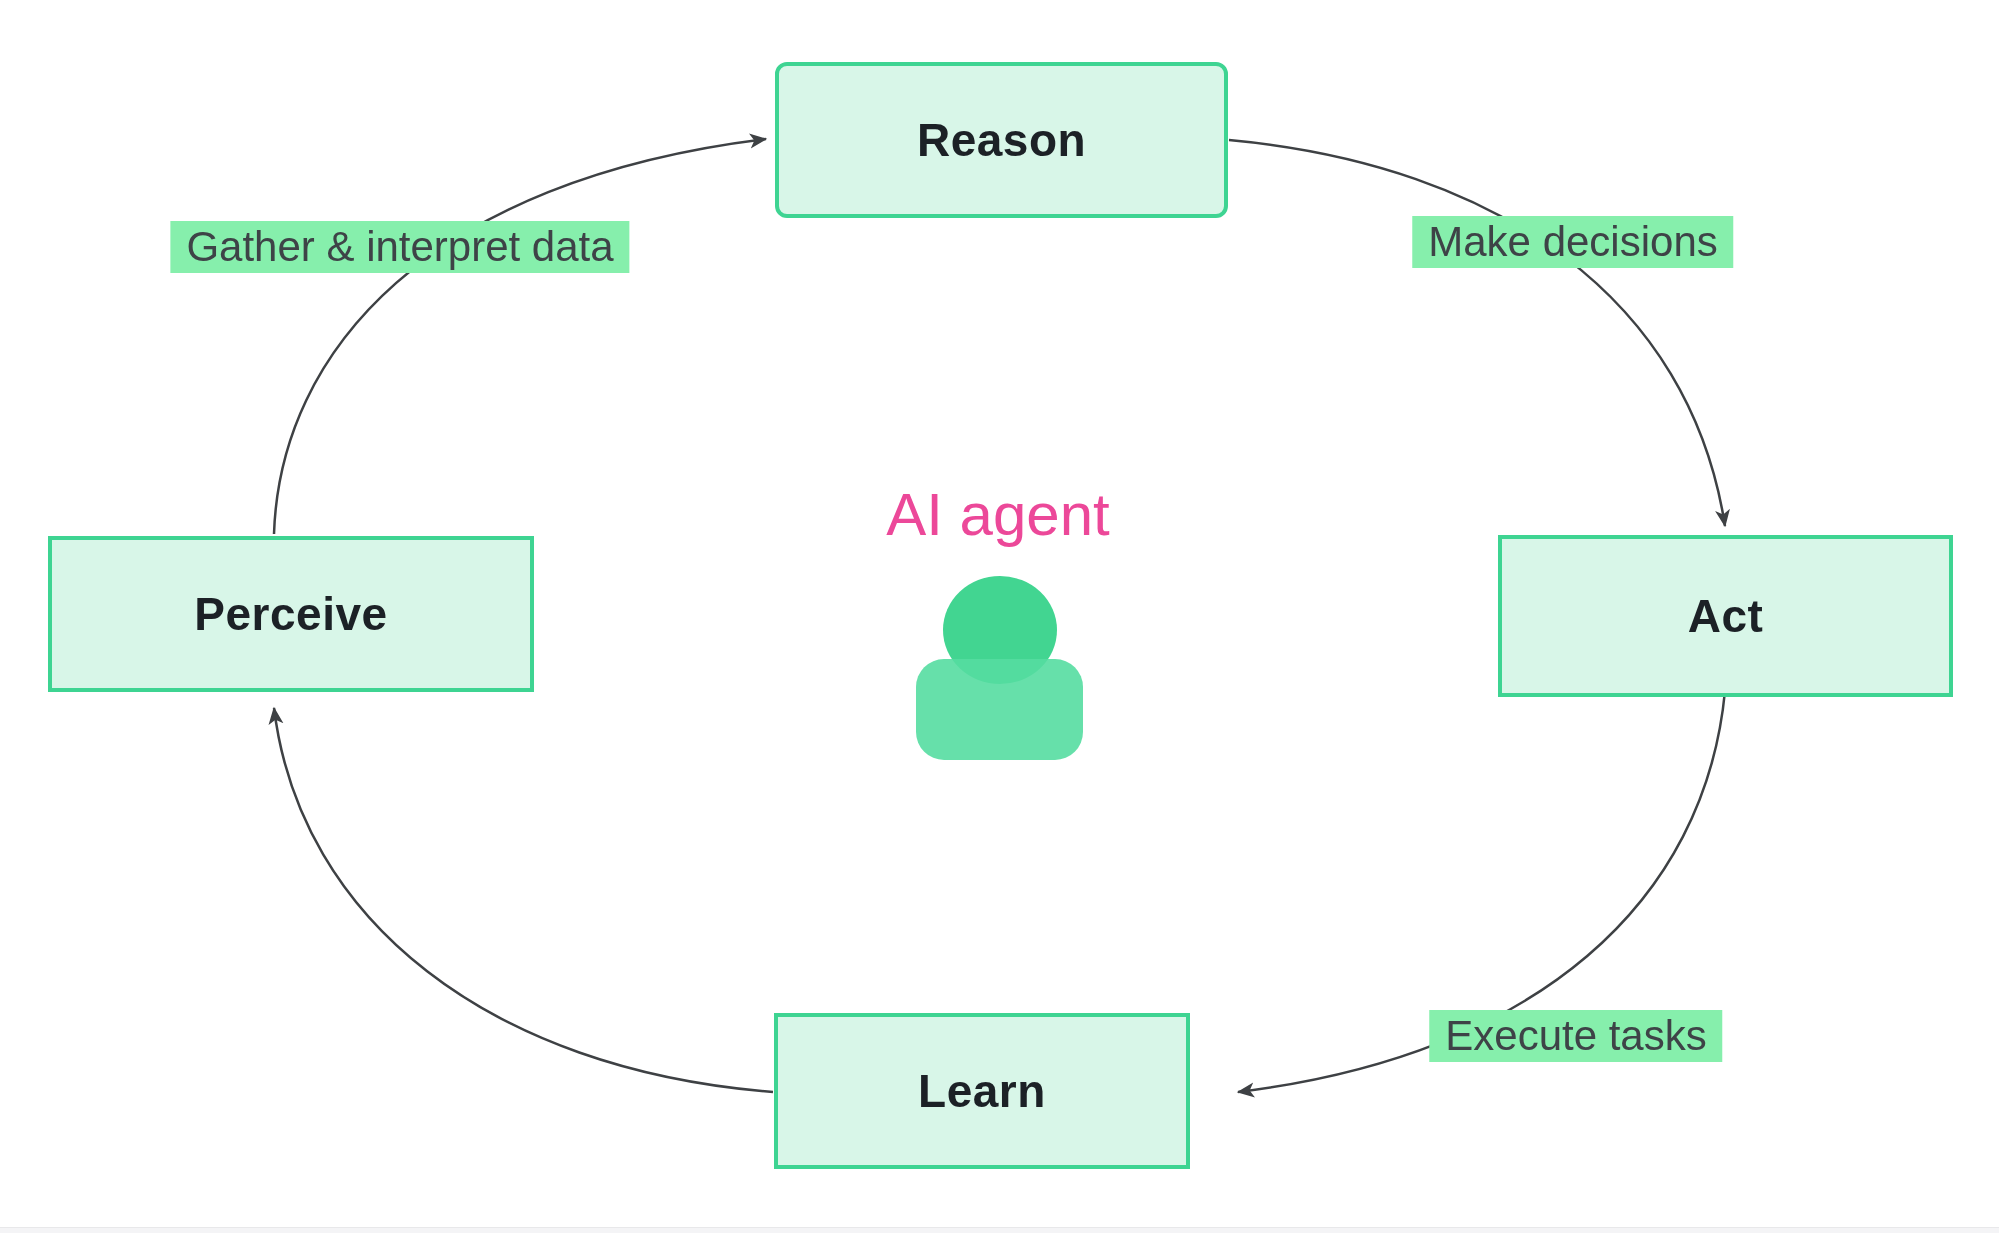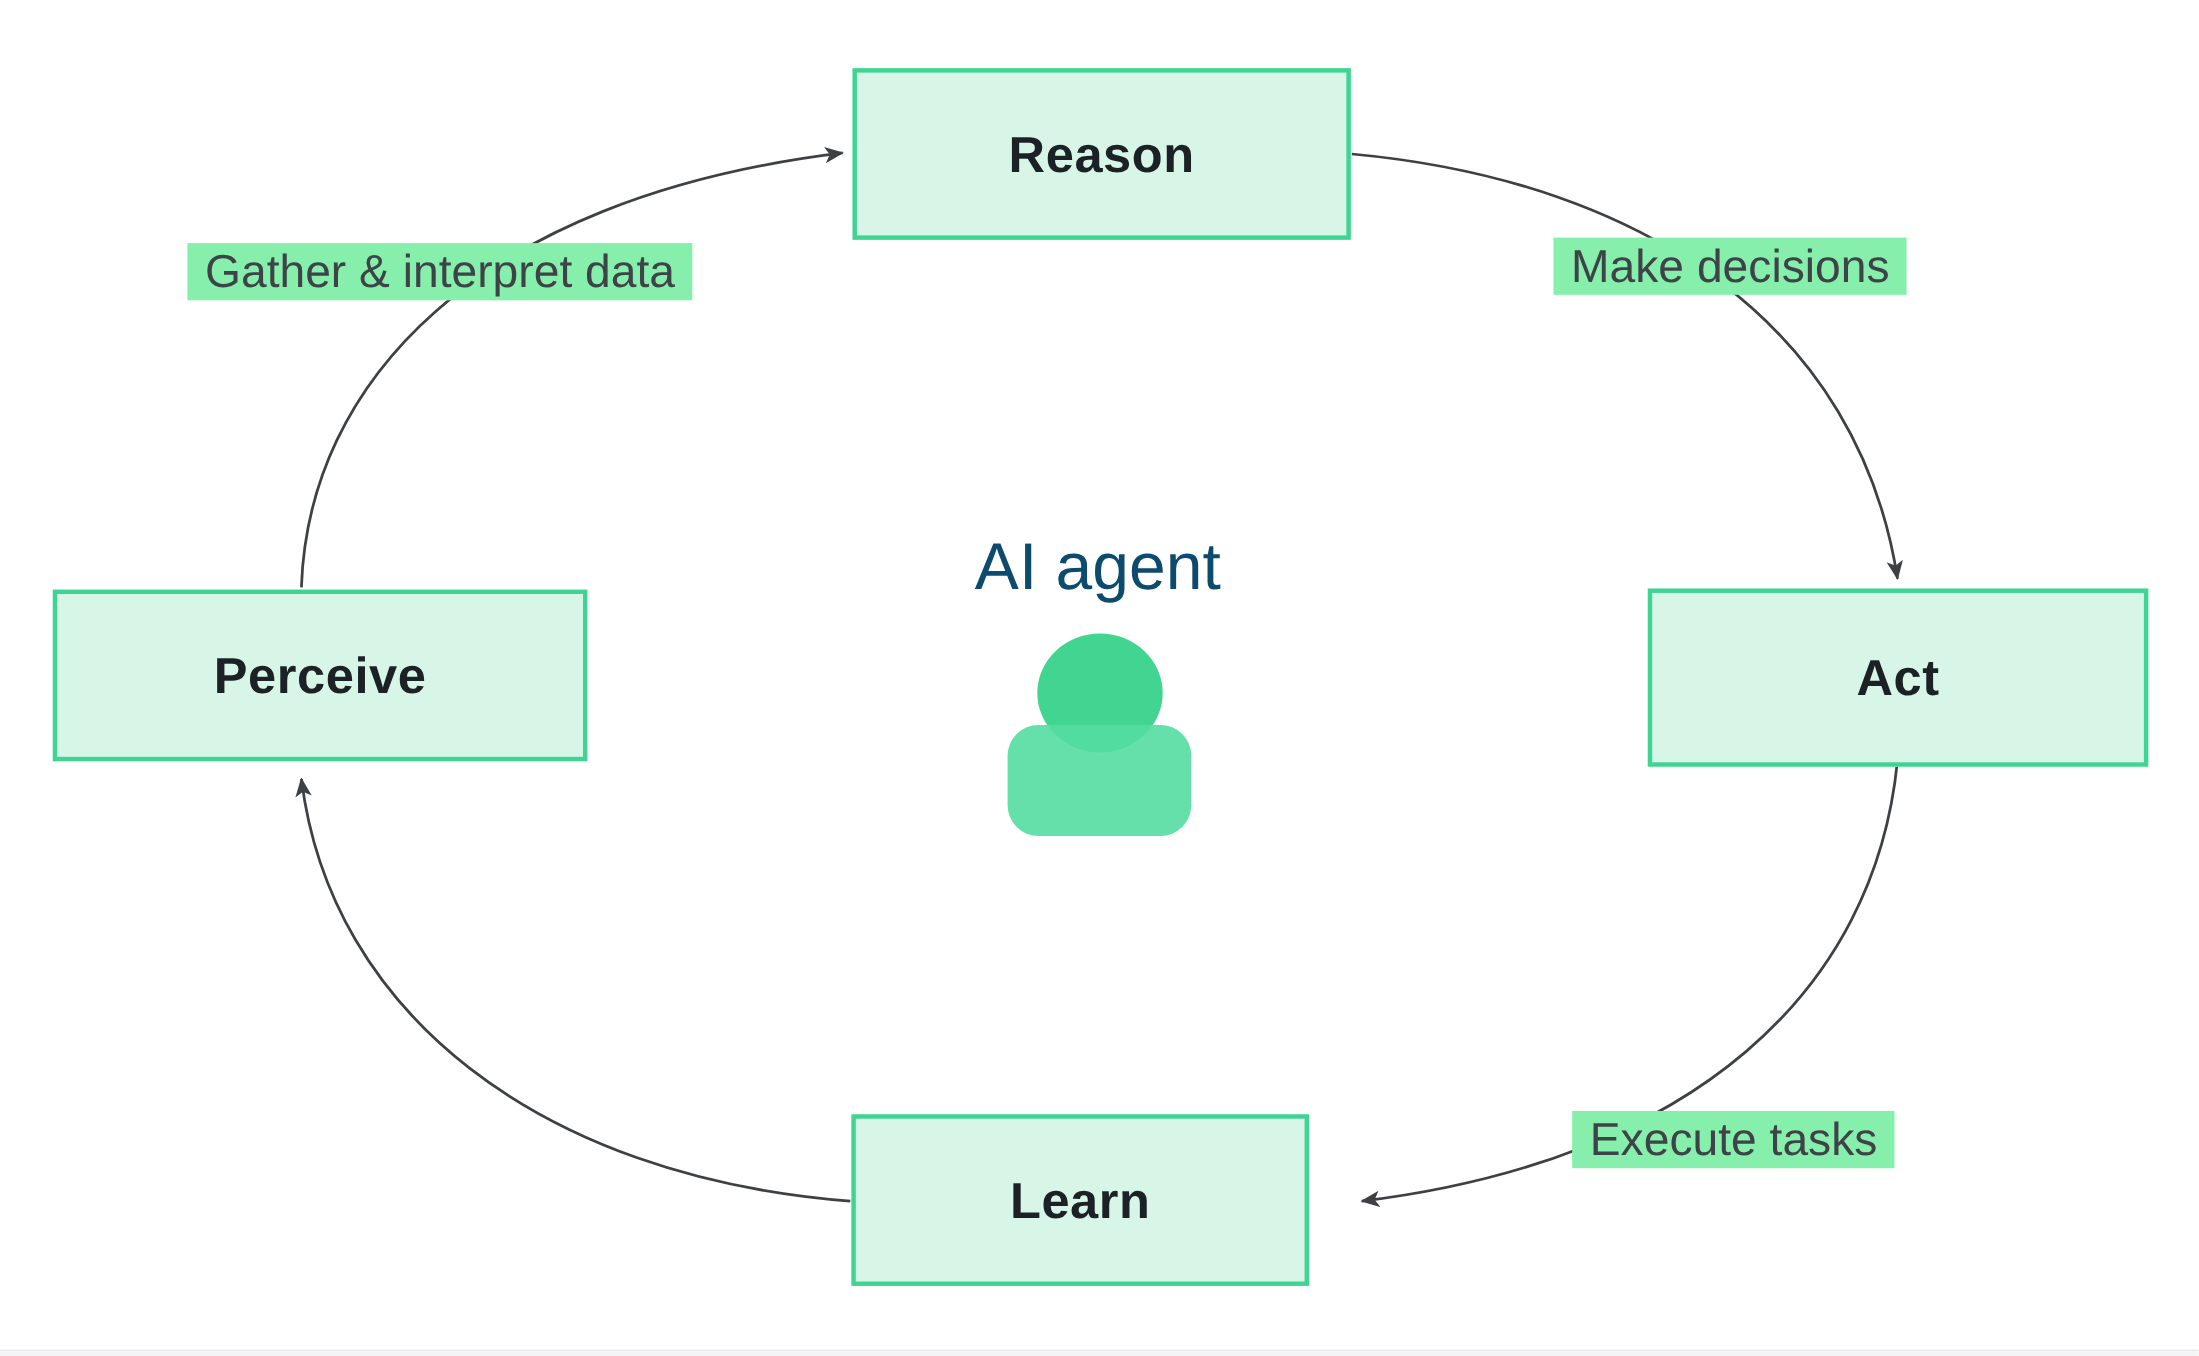--- a/index.html
+++ b/index.html
@@ -28,21 +28,21 @@
     border: 4px solid #3ed492;
     background: #d8f6e8;
     display: flex;
     align-items: center;
     justify-content: center;
     font-size: 46px;
     font-weight: bold;
     color: #1c2126;
     letter-spacing: 0.5px;
   }
-  .node-reason   { left: 775px;  top: 62px;   width: 453px; height: 156px; }
+  .node-reason   { left: 775px;  top: 62px;   width: 453px; height: 156px; border-radius: 12px; }
   .node-act      { left: 1498px; top: 535px;  width: 455px; height: 162px; }
   .node-learn    { left: 774px;  top: 1013px; width: 416px; height: 156px; }
   .node-perceive { left: 48px;   top: 536px;  width: 486px; height: 156px; }
 
   .edge-label {
     position: absolute;
     transform: translate(-50%, -50%);
     background: #86efac;
     padding: 2px 16px;
     font-size: 42px;
@@ -54,21 +54,21 @@
   .label-execute     { left: 1576px; top: 1036px; }
   .label-feedback    { left: 430px;  top: 995px; }
 
   .center-title {
     position: absolute;
     left: 698px;
     top: 480px;
     width: 600px;
     text-align: center;
     font-size: 60px;
-    color: #0c4a6e;
+    color: #ec4899;
   }
   .agent-icon {
     position: absolute;
     left: 910px;
     top: 570px;
     width: 180px;
     height: 200px;
   }
   .bottom-strip {
     position: absolute;

